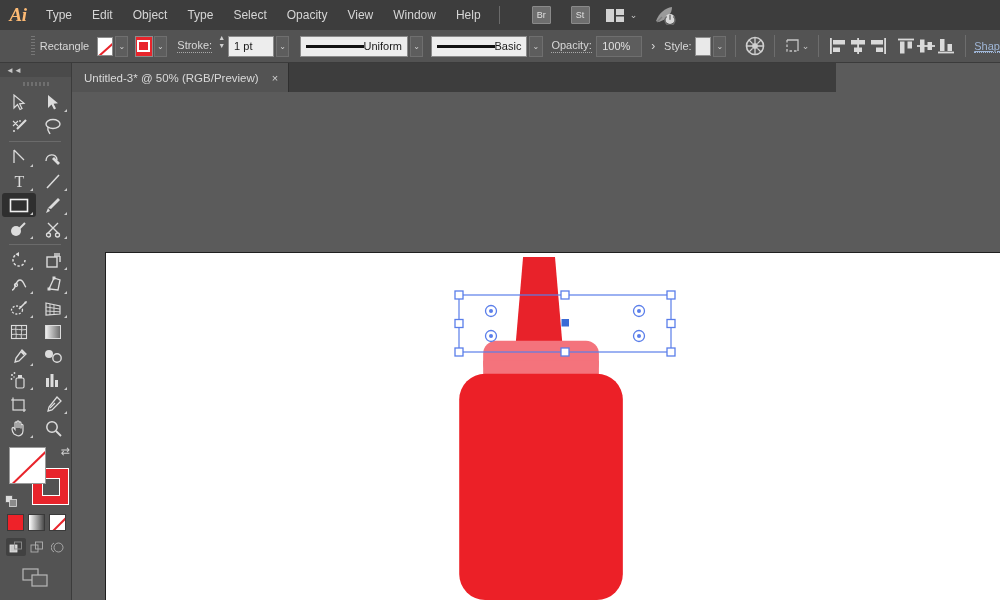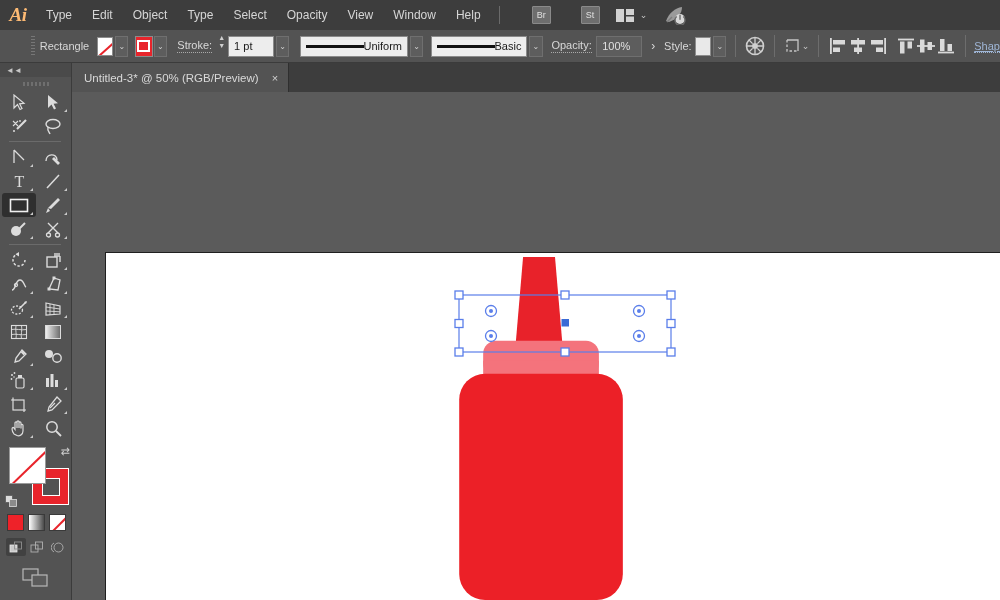--- a/index.html
+++ b/index.html
@@ -79,21 +79,21 @@
   .field.w58 { width: 58px; }
   .field.line-field { width: 118px; justify-content: center; }
   .field.dark { background: #5d5d5d; border-color: #6f6f6f; color: #e0e0e0; }
   .rule { width: 58px; height: 3px; background: #111; }
   .opacity-next { color: #d8d8d8; font-size: 12px; margin-left: 9px; }
   .icon-btn { width: 22px; height: 22px; display: flex; align-items: center; justify-content: center; }
   .shape-link { color: #9fb6d6; font-size: 11px; border-bottom: 1px dotted #9fb6d6; text-decoration: underline; }
 
   
   .tabbar {
-    position: absolute; left: 0; top: 63px; width: 1000px; height: 29px;
+    position: absolute; left: 0; top: 63px; width: 836px; height: 29px;
     background: #3d3d3d;
   }
   .tab {
     position: absolute; left: 72px; top: 0; height: 29px;
     background: #535353; display: flex; align-items: center;
     padding: 0 10px 0 12px; border-right: 1px solid #2f2f2f;
   }
   .tab-title { color: #d9d9d9; font-size: 11.5px; white-space: nowrap; }
   .tab-close { color: #d0d0d0; font-size: 11px; margin-left: 13px; }
 
@@ -170,21 +170,21 @@
     <div class="menu-item">Edit</div>
     <div class="menu-item">Object</div>
     <div class="menu-item">Type</div>
     <div class="menu-item">Select</div>
     <div class="menu-item">Opacity</div>
     <div class="menu-item">View</div>
     <div class="menu-item">Window</div>
     <div class="menu-item">Help</div>
     <div class="menu-sep"></div>
     <div class="sq-btn">Br</div>
-    <div class="sq-btn" style="margin-left:30px">St</div>
+    <div class="sq-btn" style="margin-left:20px">St</div>
     <div class="layout-icon">
       <svg width="18" height="13" viewBox="0 0 18 13">
         <rect x="0" y="0" width="8" height="13" fill="#d2d2d2"></rect>
         <rect x="10" y="0" width="8" height="6" fill="#d2d2d2"></rect>
         <rect x="10" y="7.5" width="8" height="5.5" fill="#d2d2d2"></rect>
       </svg>
     </div>
     <div class="chev">⌄</div>
     <div class="rocket-icon">
       <svg width="24" height="20" viewBox="0 0 24 20">

